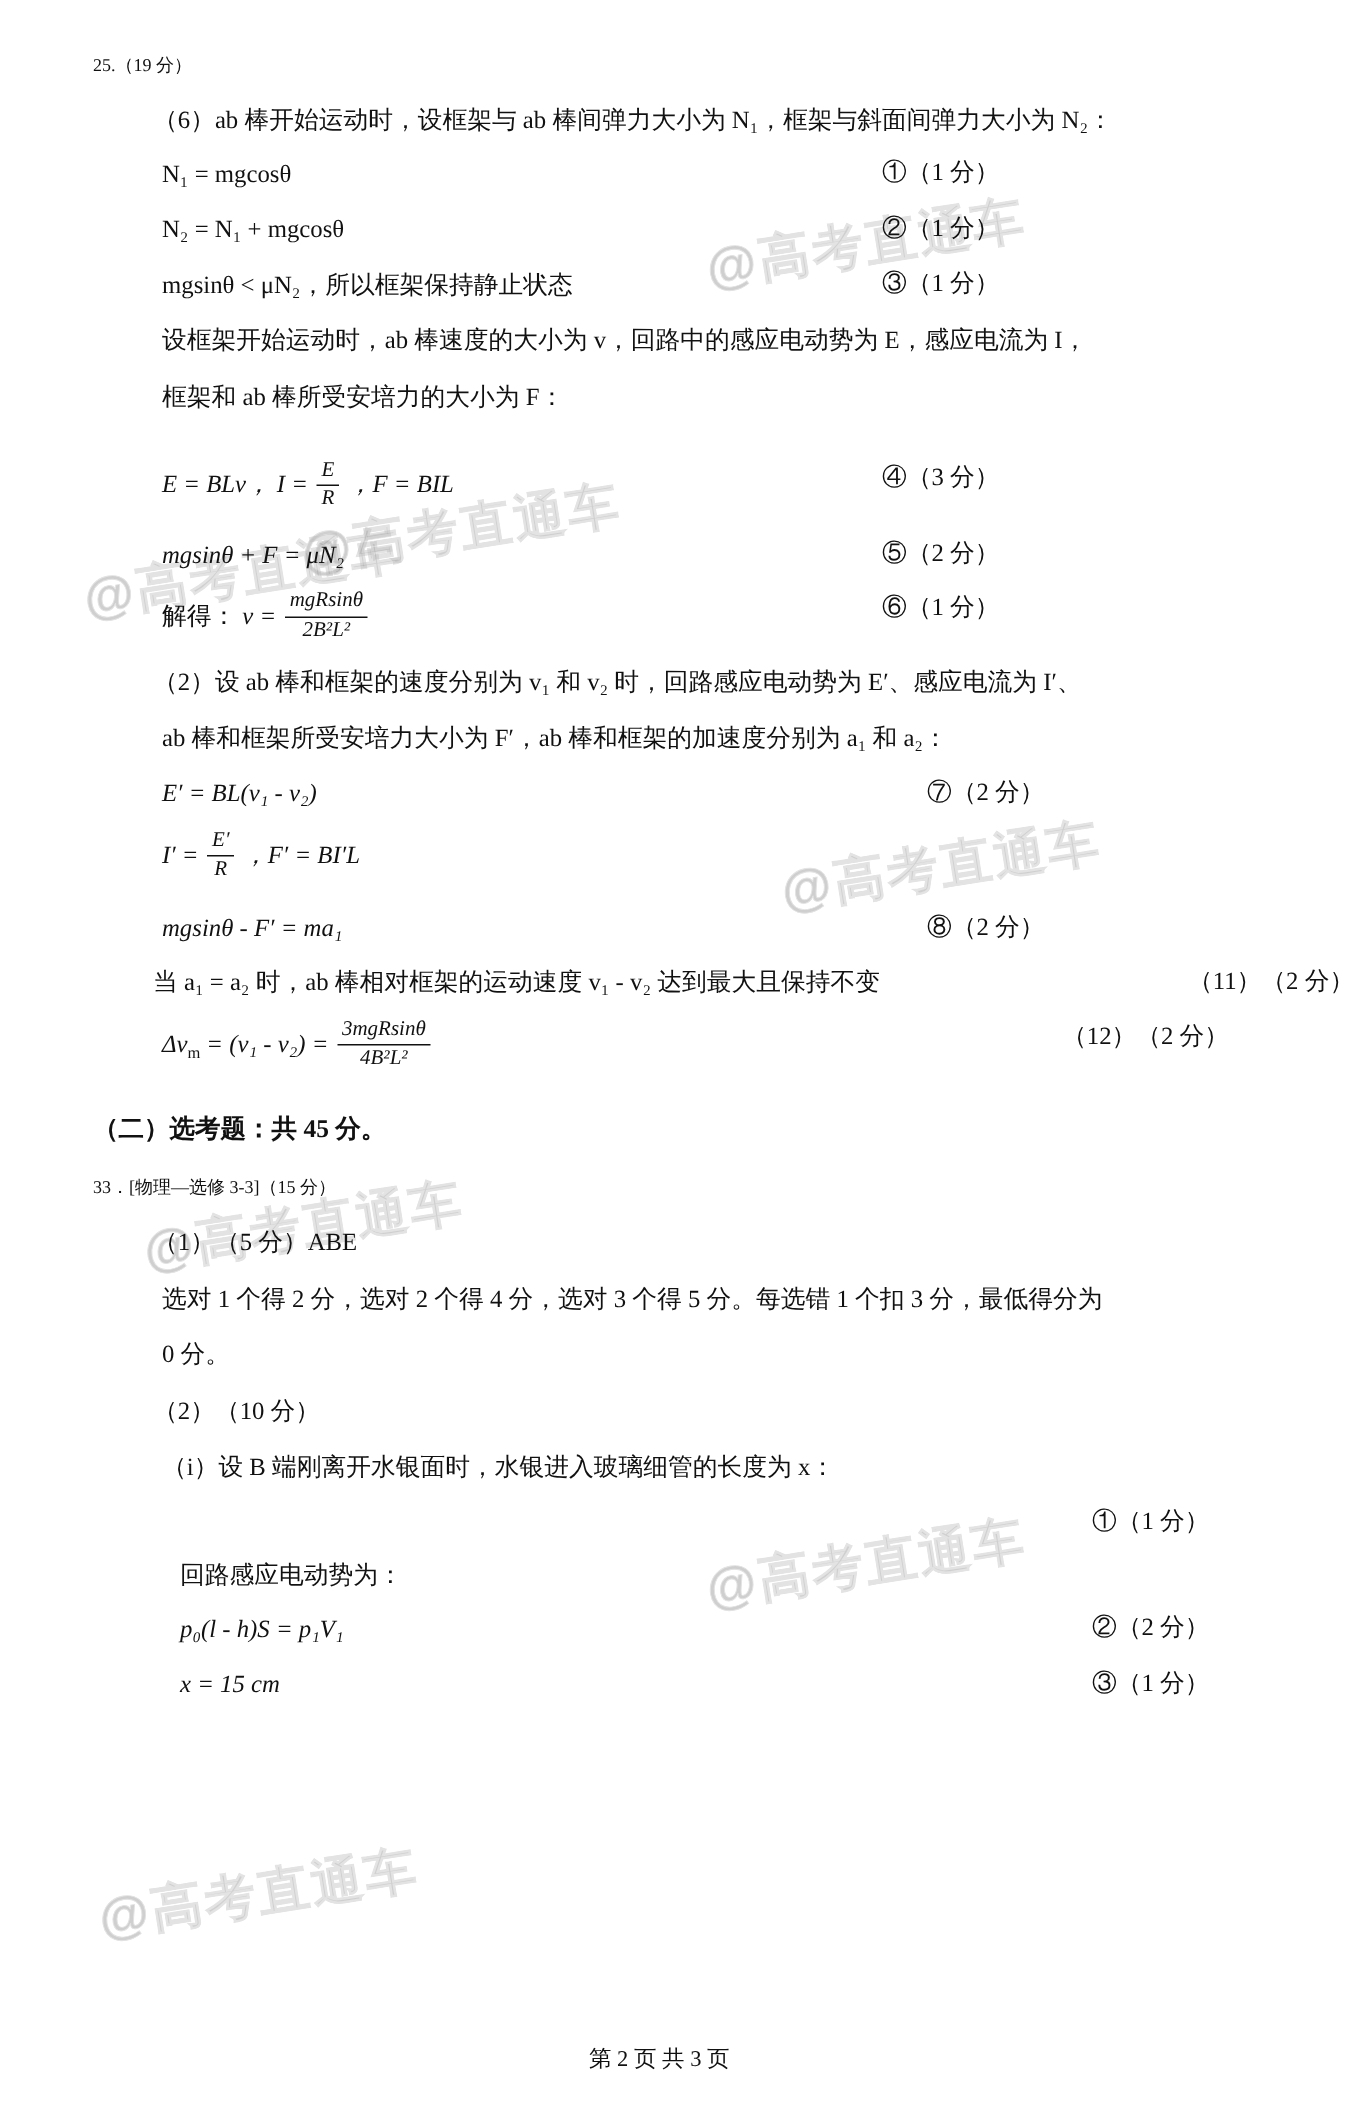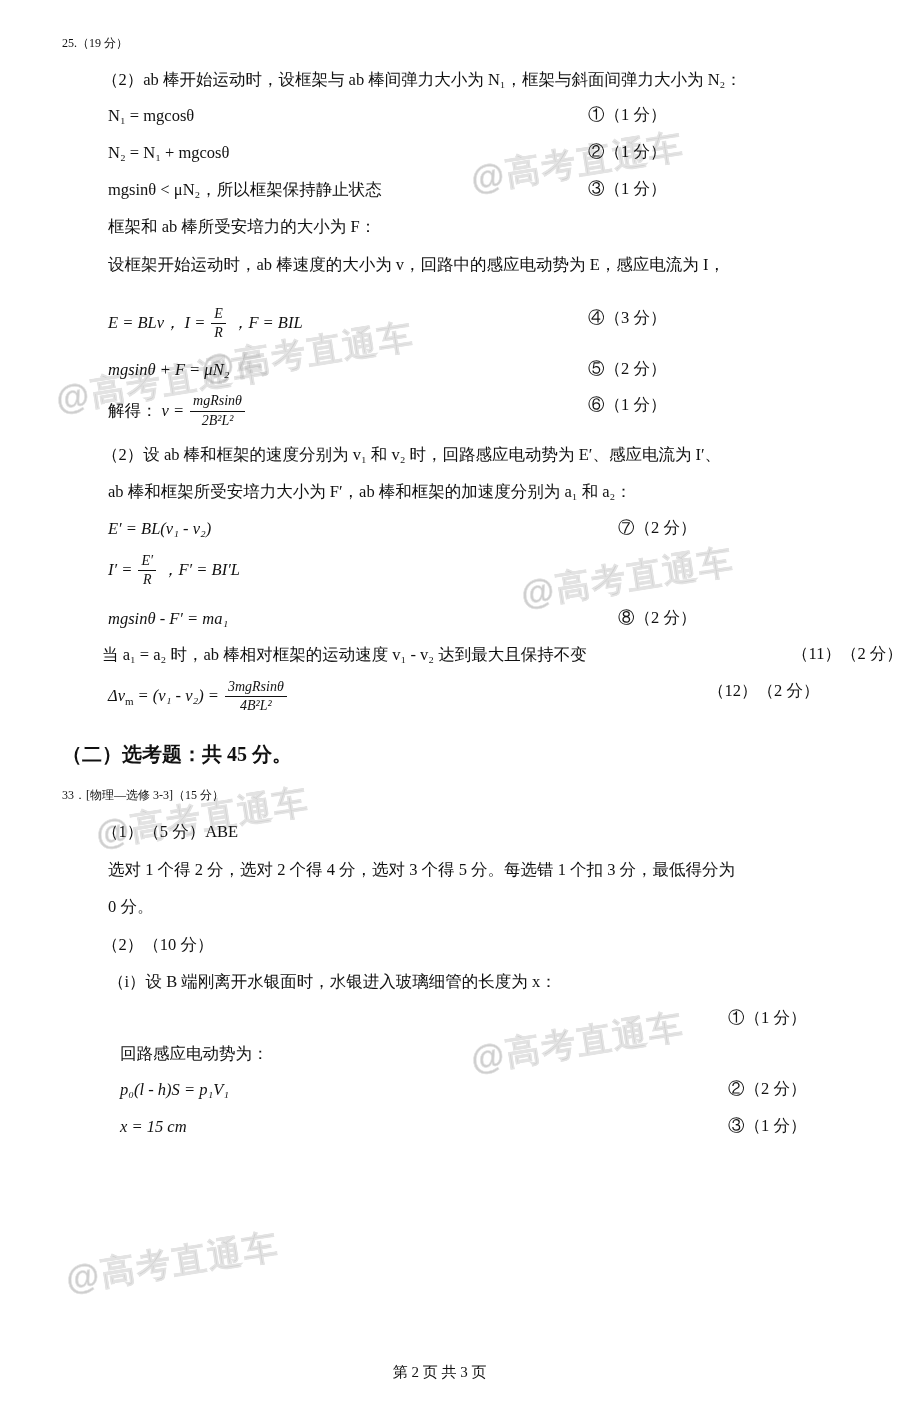--- a/index.html
+++ b/index.html
@@ -85,21 +85,21 @@
     border-bottom: 1px solid #111;
     padding: 0 3px 1px 3px;
     font-style: italic;
   }
   .frac .den {
     display: block;
     padding: 1px 3px 0 3px;
     font-style: italic;
   }
   .section-title {
-    font-size: 20px;
+    font-size: 17px;
     font-weight: bold;
     margin: 26px 0 18px 0;
   }
   .footer {
     position: absolute;
     bottom: 28px;
     left: 0;
     width: 879px;
     text-align: center;
     font-size: 15px;
@@ -130,39 +130,39 @@
   <div class="wm" style="left:55px; top:360px;">@高考直通车</div>
   <div class="wm" style="left:520px; top:555px;">@高考直通车</div>
   <div class="wm" style="left:95px; top:795px;">@高考直通车</div>
   <div class="wm" style="left:470px; top:1020px;">@高考直通车</div>
   <div class="wm" style="left:65px; top:1240px;">@高考直通车</div>
 
   <div class="content">
 
     <div class="line q-num">25.（19 分）</div>
 
-    <div class="line indent1">（2）ab 棒开始运动时，设框架与 ab 棒间弹力大小为 N₁，框架与斜面间弹力大小为 N₂：</div>
+    <div class="line indent1">（6）ab 棒开始运动时，设框架与 ab 棒间弹力大小为 N₁，框架与斜面间弹力大小为 N₂：</div>
 
     <div class="row indent-eq">
       <span class="body">N₁ = mgcosθ</span>
       <span class="marker m-left">①（1 分）</span>
     </div>
 
     <div class="row indent-eq">
       <span class="body">N₂ = N₁ + mgcosθ</span>
       <span class="marker m-left">②（1 分）</span>
     </div>
 
     <div class="row indent-eq">
       <span class="body">mgsinθ &lt; μN₂，所以框架保持静止状态</span>
       <span class="marker m-left">③（1 分）</span>
     </div>
 
+    <div class="line indent-eq">设框架开始运动时，ab 棒速度的大小为 v，回路中的感应电动势为 E，感应电流为 I，</div>
     <div class="line indent-eq">框架和 ab 棒所受安培力的大小为 F：</div>
-    <div class="line indent-eq">设框架开始运动时，ab 棒速度的大小为 v，回路中的感应电动势为 E，感应电流为 I，</div>
 
     <div class="row indent-eq" style="margin-bottom:16px;margin-top:29px;">
       <span class="body it">E = BLv，</span>
       <span class="body it">I =</span>
       <span class="frac">
         <span class="num">E</span>
         <span class="den">R</span>
       </span>
       <span class="body it">，F = BIL</span>
       <span class="marker m-left">④（3 分）</span>

